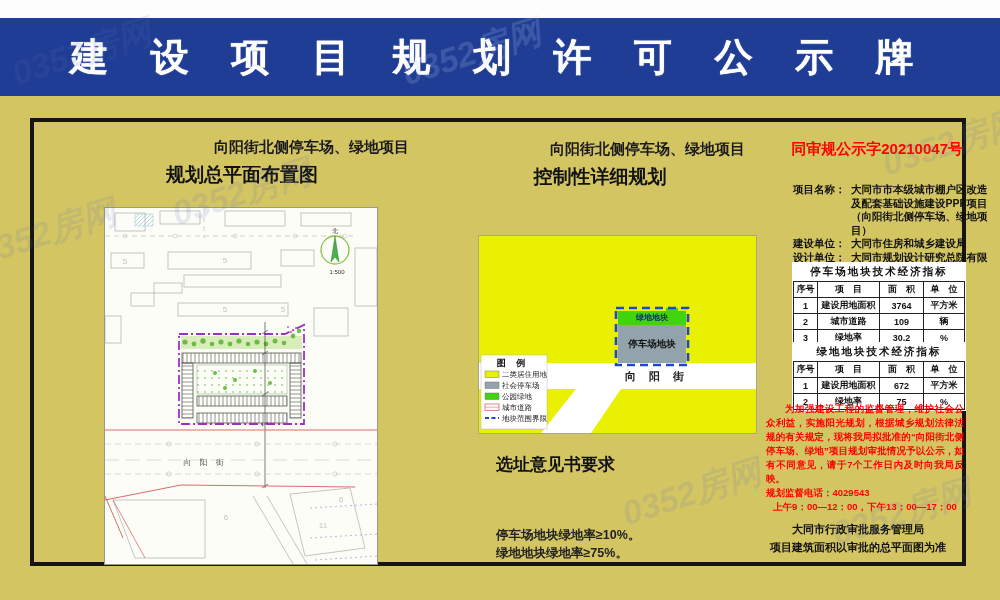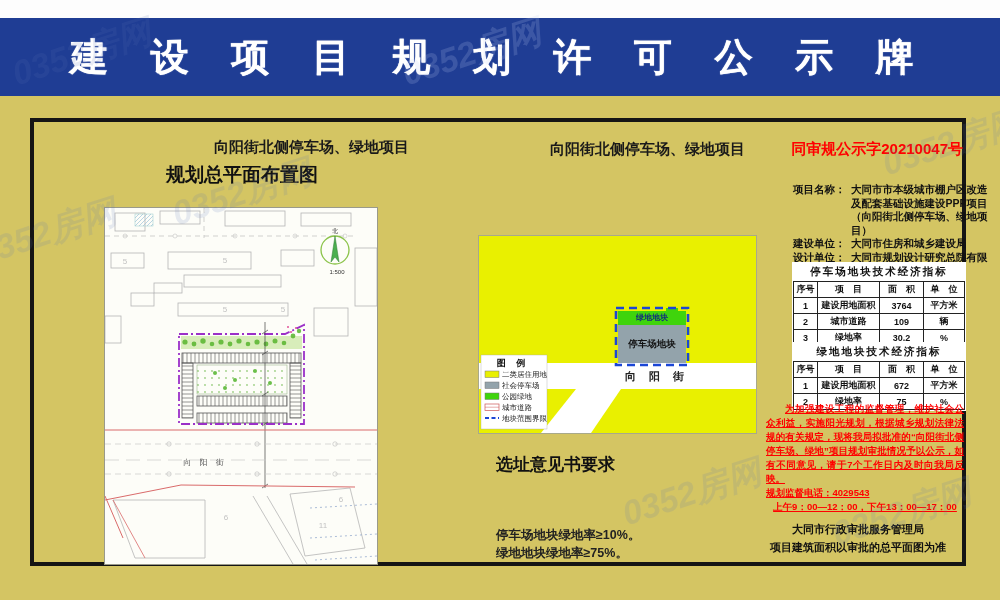--- a/index.html
+++ b/index.html
@@ -28,21 +28,21 @@
   .info-row{display:flex;}
   .info-label{flex:0 0 58px;white-space:nowrap;}
   .info-value{flex:1;}
 
   .tbl-wrap{position:absolute;left:792px;width:172px;background:#ffffff;padding:1px;}
   .tbl-title{font-size:10.5px;font-weight:700;text-align:center;letter-spacing:2px;padding:2px 0;color:#111;}
   table.ind{border-collapse:collapse;width:100%;table-layout:fixed;}
   table.ind td,table.ind th{border:1px solid #222;font-size:9px;text-align:center;padding:1px 0;height:12px;color:#111;font-weight:600;}
   table.ind th{font-weight:700;}
 
-  .notice-block{position:absolute;left:766px;top:306px;width:198px;color:#ff0000;font-size:9.5px;line-height:14px;font-weight:600;text-decoration:underline;}
+  .notice-block{position:absolute;left:766px;top:306px;width:198px;color:#ff0000;font-size:9.5px;line-height:14px;font-weight:600;}
   .notice-para{text-align:justify;text-indent:19px;}
   .notice-center{text-align:center;}
 
   .footer-block{position:absolute;left:752px;top:424px;width:212px;text-align:center;font-size:11px;font-weight:700;color:#111;line-height:18px;}
 
   .wm{position:absolute;color:#5d74b5;opacity:0.14;font-size:34px;font-weight:800;font-style:italic;transform:rotate(-18deg);pointer-events:none;z-index:50;white-space:nowrap;}
   .wm.light{color:#c2cdf2;opacity:0.18;}
 </style>
 </head>
 <body>
@@ -201,20 +201,21 @@
 
       <g>
         <circle cx="230" cy="42" r="14" fill="none" stroke="#8bc34a" stroke-width="1.3"></circle>
         <polygon points="230,28 226,54 230,49 234,54" fill="#4caf50" stroke="#2e7d32" stroke-width="0.5"></polygon>
         <text x="230" y="25" font-size="6" text-anchor="middle" fill="#333">北</text>
         <text x="232" y="66" font-size="6" text-anchor="middle" fill="#333">1:500</text>
       </g>
     </svg>
 
     <div class="panel-title1" style="left:455px;top:44px;width:290px;">向阳街北侧停车场、绿地项目</div>
+    <div class="panel-title2" style="left:455px;top:68px;width:290px;">控制性详细规划</div>
 
     <svg class="diagram-box" viewBox="0 0 277 197">
       <rect x="0" y="0" width="277" height="197" fill="#e9f000"></rect>
       <rect x="0" y="127" width="277" height="26" fill="#ffffff"></rect>
       <polygon points="97,153 142,153 112,197 62,197" fill="#ffffff"></polygon>
       <text x="178" y="144" font-size="11" font-weight="bold" text-anchor="middle" fill="#222" style="letter-spacing:5px">向 阳 街</text>
 
       <path d="M139,75 h48 v-3 h12 v3 h8 v14 h-68 z" fill="#3fd40c"></path>
       <text x="173" y="84" font-size="8" font-weight="bold" text-anchor="middle" fill="#15307a">绿地地块</text>
 

